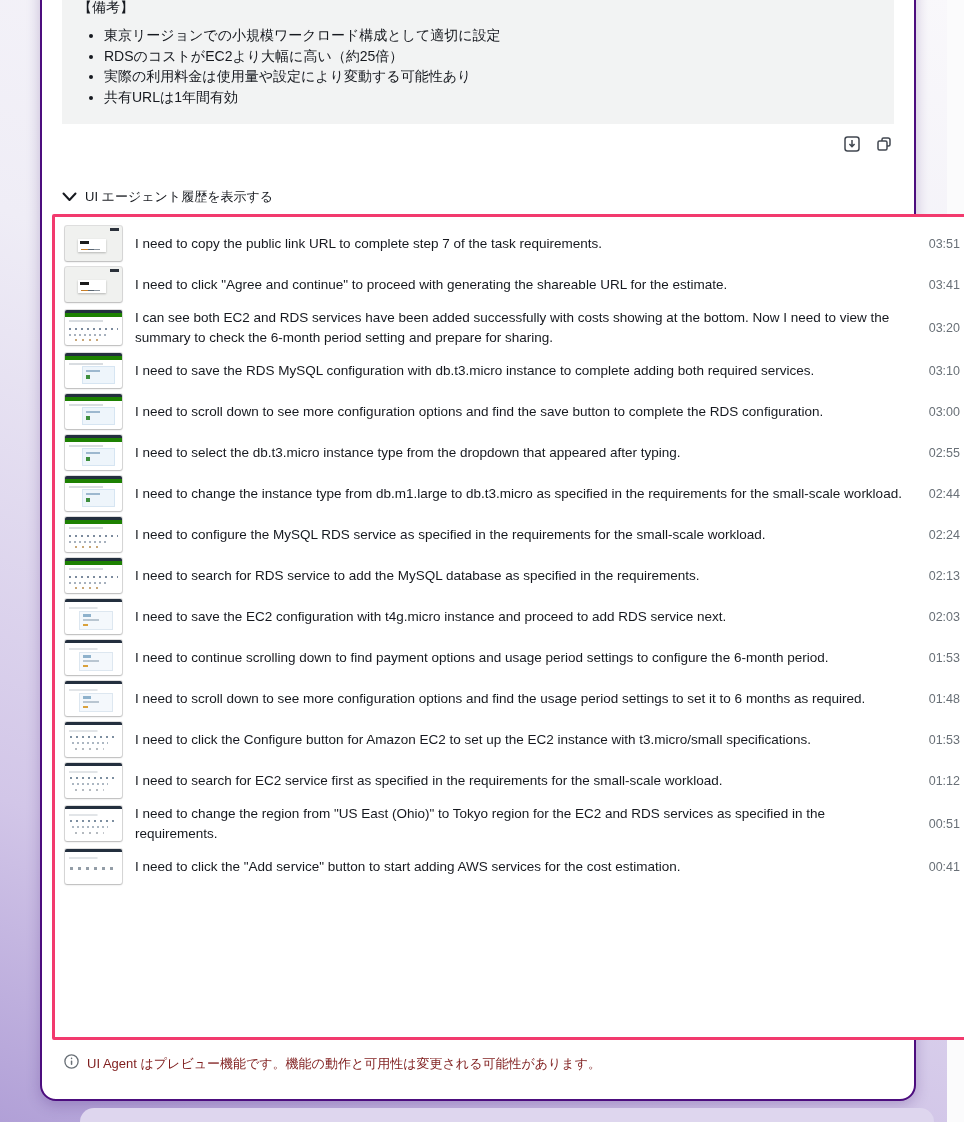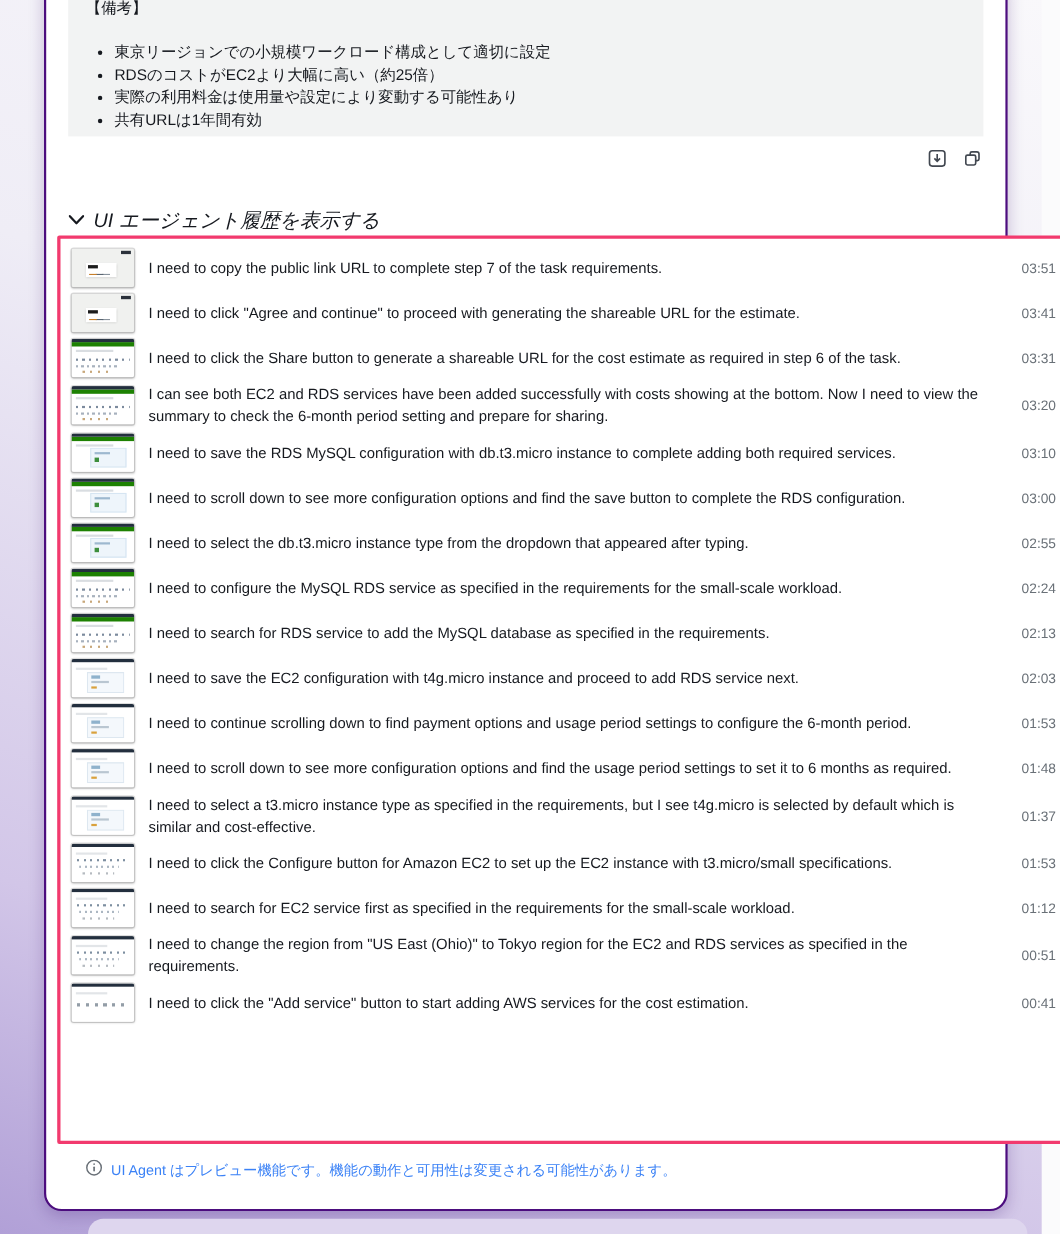--- a/index.html
+++ b/index.html
@@ -21,33 +21,33 @@
     background:#fff; border:2.5px solid #4c0d7e; border-radius:16px;
     box-shadow:0 4px 14px rgba(60,20,110,.25);
   }
 
   
   .notes {
     position:absolute; left:20px; right:20px; top:14px; height:134px;
     background:#f2f3f3; padding:9px 16px 10px;
   }
   .notes-title { font-weight:normal; font-size:14px; }
-  .notes ul { margin:20px 0 0 26px; }
+  .notes ul { margin:8px 0 0 26px; }
   .notes li { font-size:14px; line-height:20.5px; }
 
   
   .actions { position:absolute; top:158px; right:20px; display:flex; gap:12px; }
   .icon-btn { width:20px; height:20px; border:none; background:transparent; cursor:pointer;
               display:flex; align-items:center; justify-content:center; color:#414750; padding:0; }
   .icon-btn svg { display:block; }
 
   
   .toggle { position:absolute; left:20px; top:212px; display:flex; align-items:center; gap:8px;
             background:transparent; border:none; cursor:pointer; color:#16191f; }
-  .toggle-label { font-size:18px;font-style:italic; }
+  .toggle-label { font-size:13px; }
 
   
   .history-box {
     position:absolute; left:10px; top:238px; width:929px; height:826px;
     border:3px solid var(--accent-pink,#f23a6e); border-radius:2px; background:#fff;
     padding:6px 14px 0 8px; overflow:hidden;
   }
   .row { display:flex; align-items:center; gap:13px; min-height:41px; padding:3px 4px 3px 2px; }
   .row-text { flex:1; font-size:13.5px; line-height:1.45; color:#16191f; }
   .row-time { flex:0 0 44px; text-align:right; font-size:12.5px; color:#697077; }
@@ -93,21 +93,21 @@
     background-repeat:no-repeat; background-position:4px 3px, 4px 8px, 4px 13px; background-size:8px 3px, 16px 2px, 5px 2px; }
   .thumb--navy-dots::after { content:""; position:absolute; left:5px; right:4px; top:13px; bottom:4px;
     background-image:repeating-linear-gradient(90deg,rgba(70,95,120,.7) 0 2px,transparent 2px 6px),
                      repeating-linear-gradient(90deg,rgba(70,95,120,.45) 0 2px,transparent 2px 5px),
                      repeating-linear-gradient(90deg,rgba(120,130,140,.55) 0 2px,transparent 2px 7px);
     background-repeat:no-repeat; background-position:0 1px, 2px 7px, 5px 13px; background-size:95% 2px, 75% 2px, 60% 2px; }
   .thumb--navy-row::after { content:""; position:absolute; left:5px; right:5px; top:18px; height:3px;
     background:repeating-linear-gradient(90deg,rgba(90,105,120,.65) 0 3px,transparent 3px 8px); }
 
   
-  .footer { position:absolute; left:36px; top:1078px; display:flex; align-items:center; gap:8px; color:#3b82f6;justify-content:flex-end; }
+  .footer { position:absolute; left:22px; top:1078px; display:flex; align-items:center; gap:8px; color:#7f1d1d;justify-content:flex-end; }
   .footer-text { font-size:13px; }
 
   
   .next-card { position:absolute; left:80px; right:30px; top:1108px; height:16px;
                background:#ded6ee; border-radius:14px 14px 0 0; }
 </style>
 </head>
 <body>
 
 <div class="scroll-track">
@@ -160,25 +160,20 @@
     <div class="row-text">I need to copy the public link URL to complete step 7 of the task requirements.</div>
     <div class="row-time">03:51</div>
   </div>
 
   <div class="row">
     <div class="thumb thumb--modal"></div>
     <div class="row-text">I need to click "Agree and continue" to proceed with generating the shareable URL for the estimate.</div>
     <div class="row-time">03:41</div>
   </div>
 
-  <div class="row">
-    <div class="thumb thumb--green-table"></div>
-    <div class="row-text">I need to click the Share button to generate a shareable URL for the cost estimate as required in step 6 of the task.</div>
-    <div class="row-time">03:31</div>
-  </div>
 
   <div class="row">
     <div class="thumb thumb--green-table"></div>
     <div class="row-text">I can see both EC2 and RDS services have been added successfully with costs showing at the bottom. Now I need to view the summary to check the 6-month period setting and prepare for sharing.</div>
     <div class="row-time">03:20</div>
   </div>
 
   <div class="row">
     <div class="thumb thumb--green-panel"></div>
     <div class="row-text">I need to save the RDS MySQL configuration with db.t3.micro instance to complete adding both required services.</div>
@@ -190,20 +185,25 @@
     <div class="row-text">I need to scroll down to see more configuration options and find the save button to complete the RDS configuration.</div>
     <div class="row-time">03:00</div>
   </div>
 
   <div class="row">
     <div class="thumb thumb--green-panel"></div>
     <div class="row-text">I need to select the db.t3.micro instance type from the dropdown that appeared after typing.</div>
     <div class="row-time">02:55</div>
   </div>
 
+  <div class="row">
+    <div class="thumb thumb--green-panel"></div>
+    <div class="row-text">I need to change the instance type from db.m1.large to db.t3.micro as specified in the requirements for the small-scale workload.</div>
+    <div class="row-time">02:44</div>
+  </div>
 
   <div class="row">
     <div class="thumb thumb--green-table"></div>
     <div class="row-text">I need to configure the MySQL RDS service as specified in the requirements for the small-scale workload.</div>
     <div class="row-time">02:24</div>
   </div>
 
   <div class="row">
     <div class="thumb thumb--green-table"></div>
     <div class="row-text">I need to search for RDS service to add the MySQL database as specified in the requirements.</div>
@@ -221,25 +221,20 @@
     <div class="row-text">I need to continue scrolling down to find payment options and usage period settings to configure the 6-month period.</div>
     <div class="row-time">01:53</div>
   </div>
 
   <div class="row">
     <div class="thumb thumb--navy-form"></div>
     <div class="row-text">I need to scroll down to see more configuration options and find the usage period settings to set it to 6 months as required.</div>
     <div class="row-time">01:48</div>
   </div>
 
-  <div class="row">
-    <div class="thumb thumb--navy-form"></div>
-    <div class="row-text">I need to select a t3.micro instance type as specified in the requirements, but I see t4g.micro is selected by default which is similar and cost-effective.</div>
-    <div class="row-time">01:37</div>
-  </div>
 
   <div class="row">
     <div class="thumb thumb--navy-dots"></div>
     <div class="row-text">I need to click the Configure button for Amazon EC2 to set up the EC2 instance with t3.micro/small specifications.</div>
     <div class="row-time">01:53</div>
   </div>
 
   <div class="row">
     <div class="thumb thumb--navy-dots"></div>
     <div class="row-text">I need to search for EC2 service first as specified in the requirements for the small-scale workload.</div>

